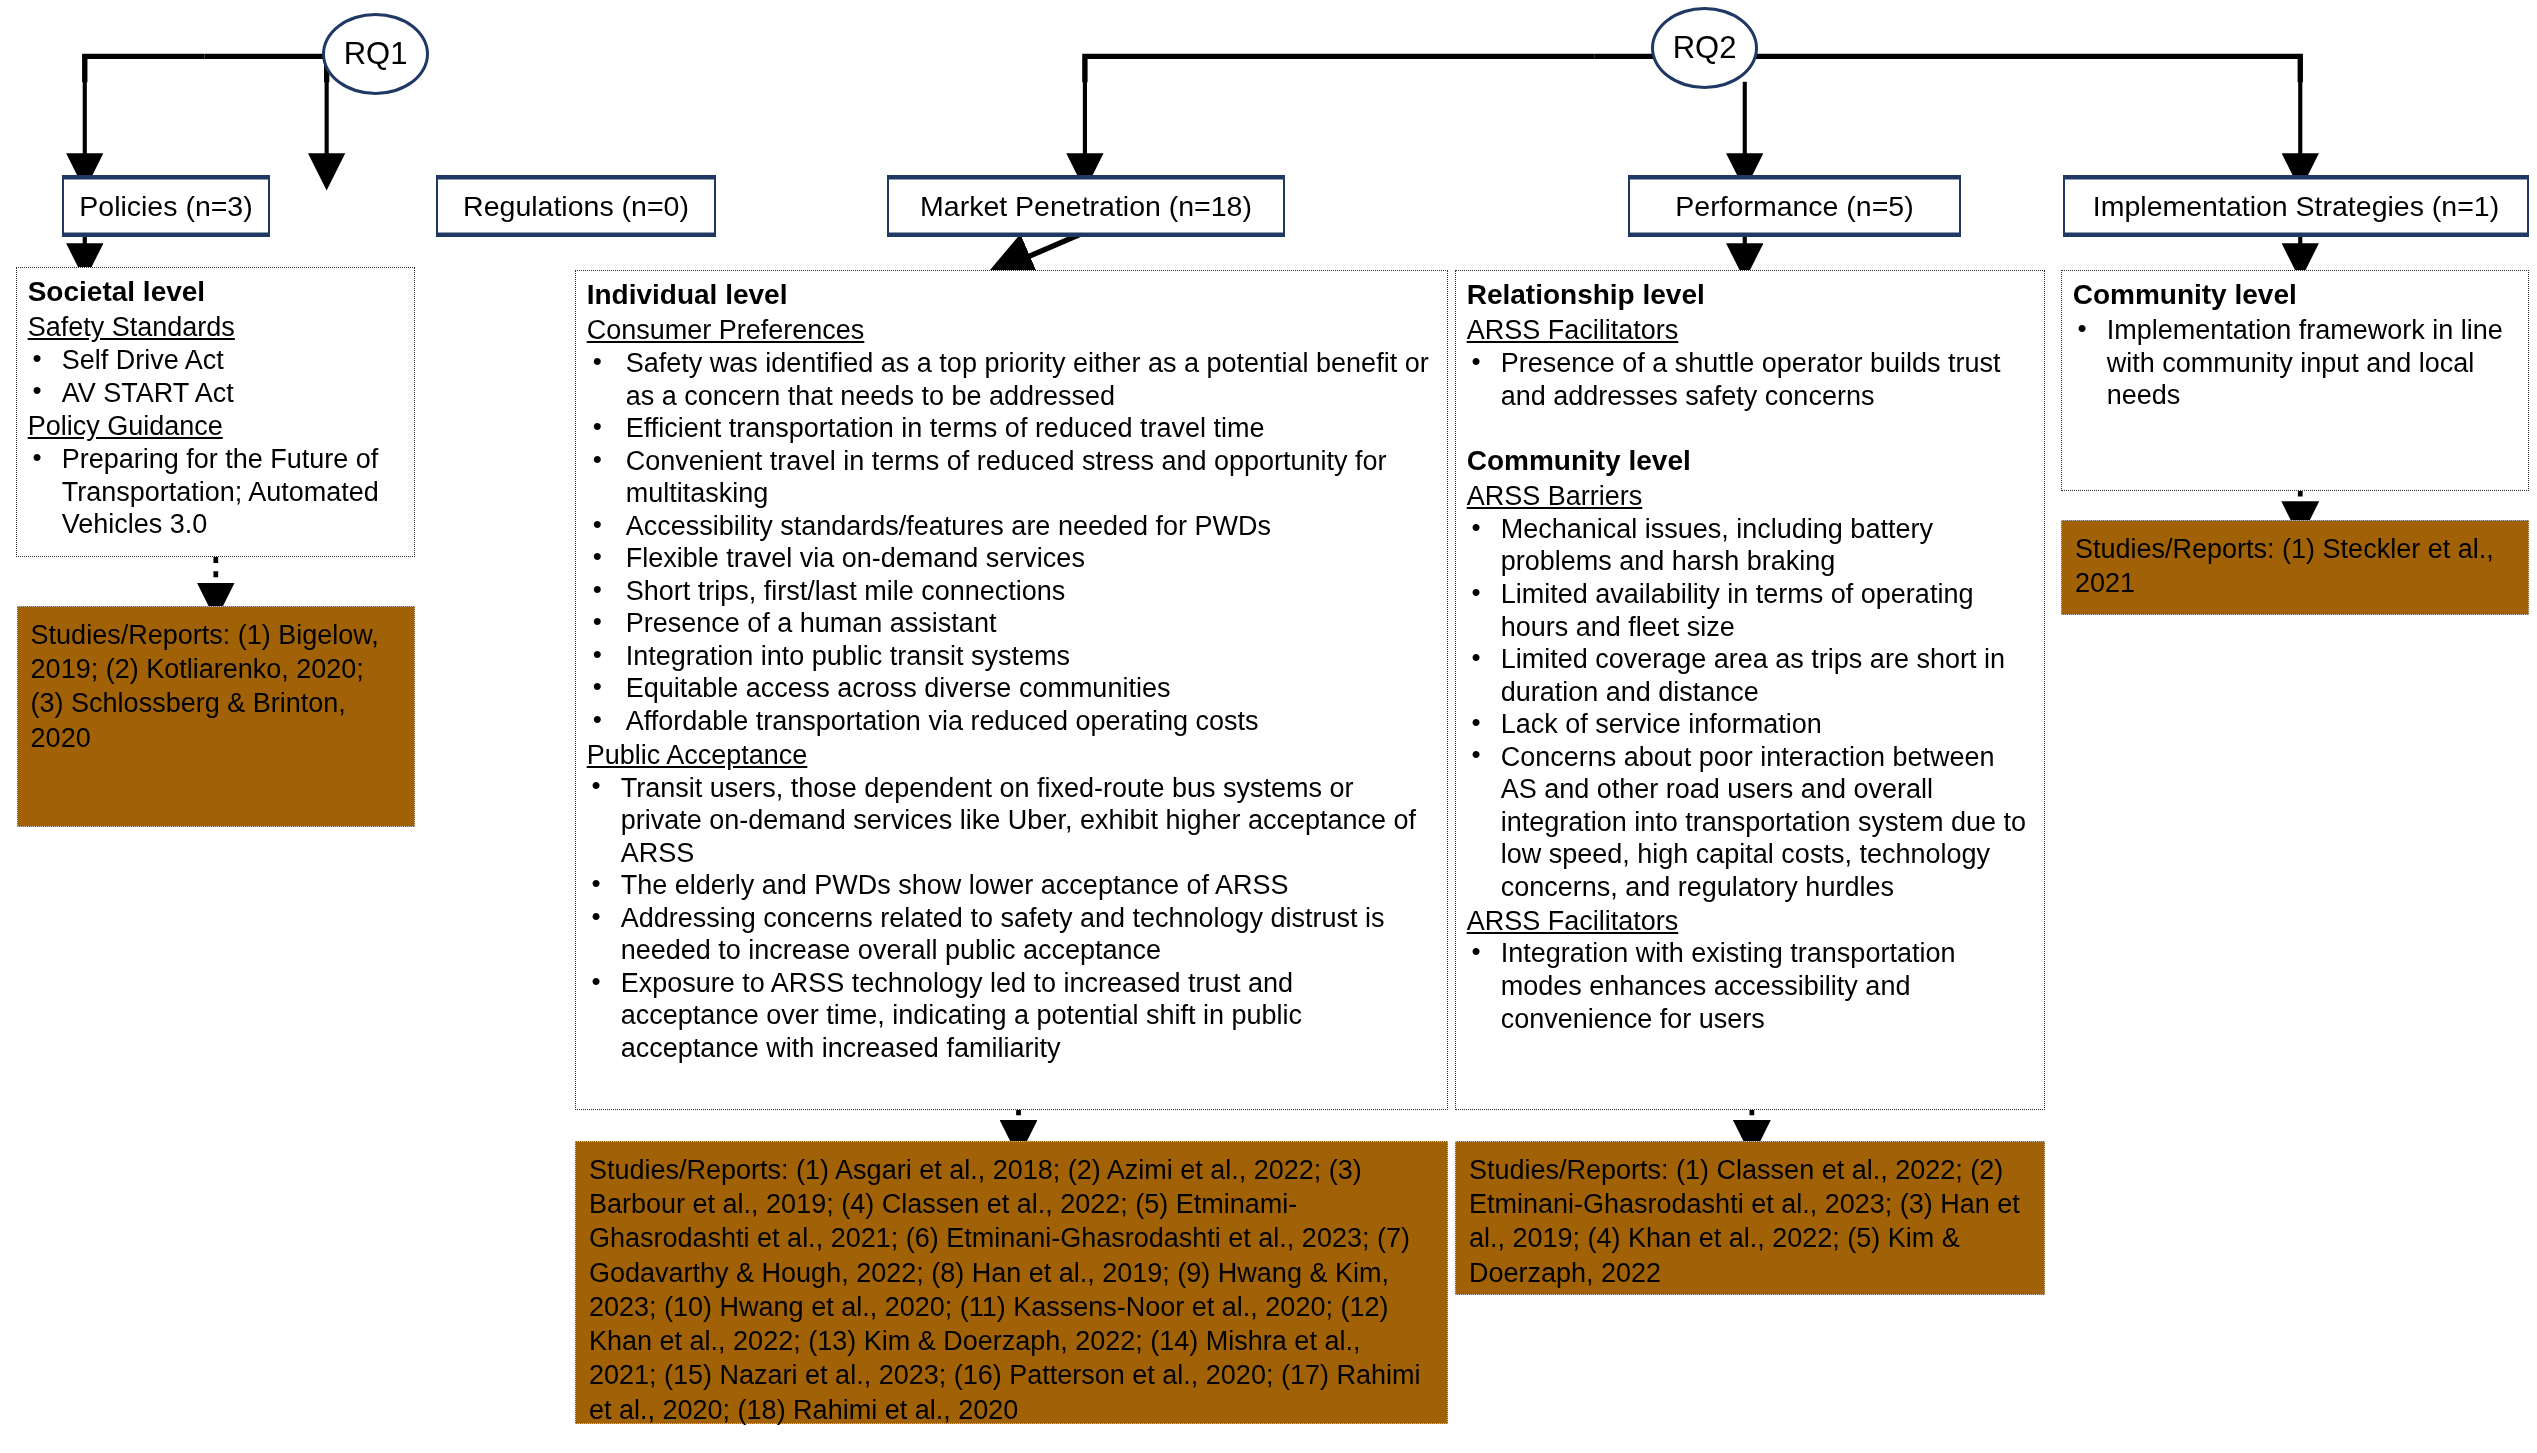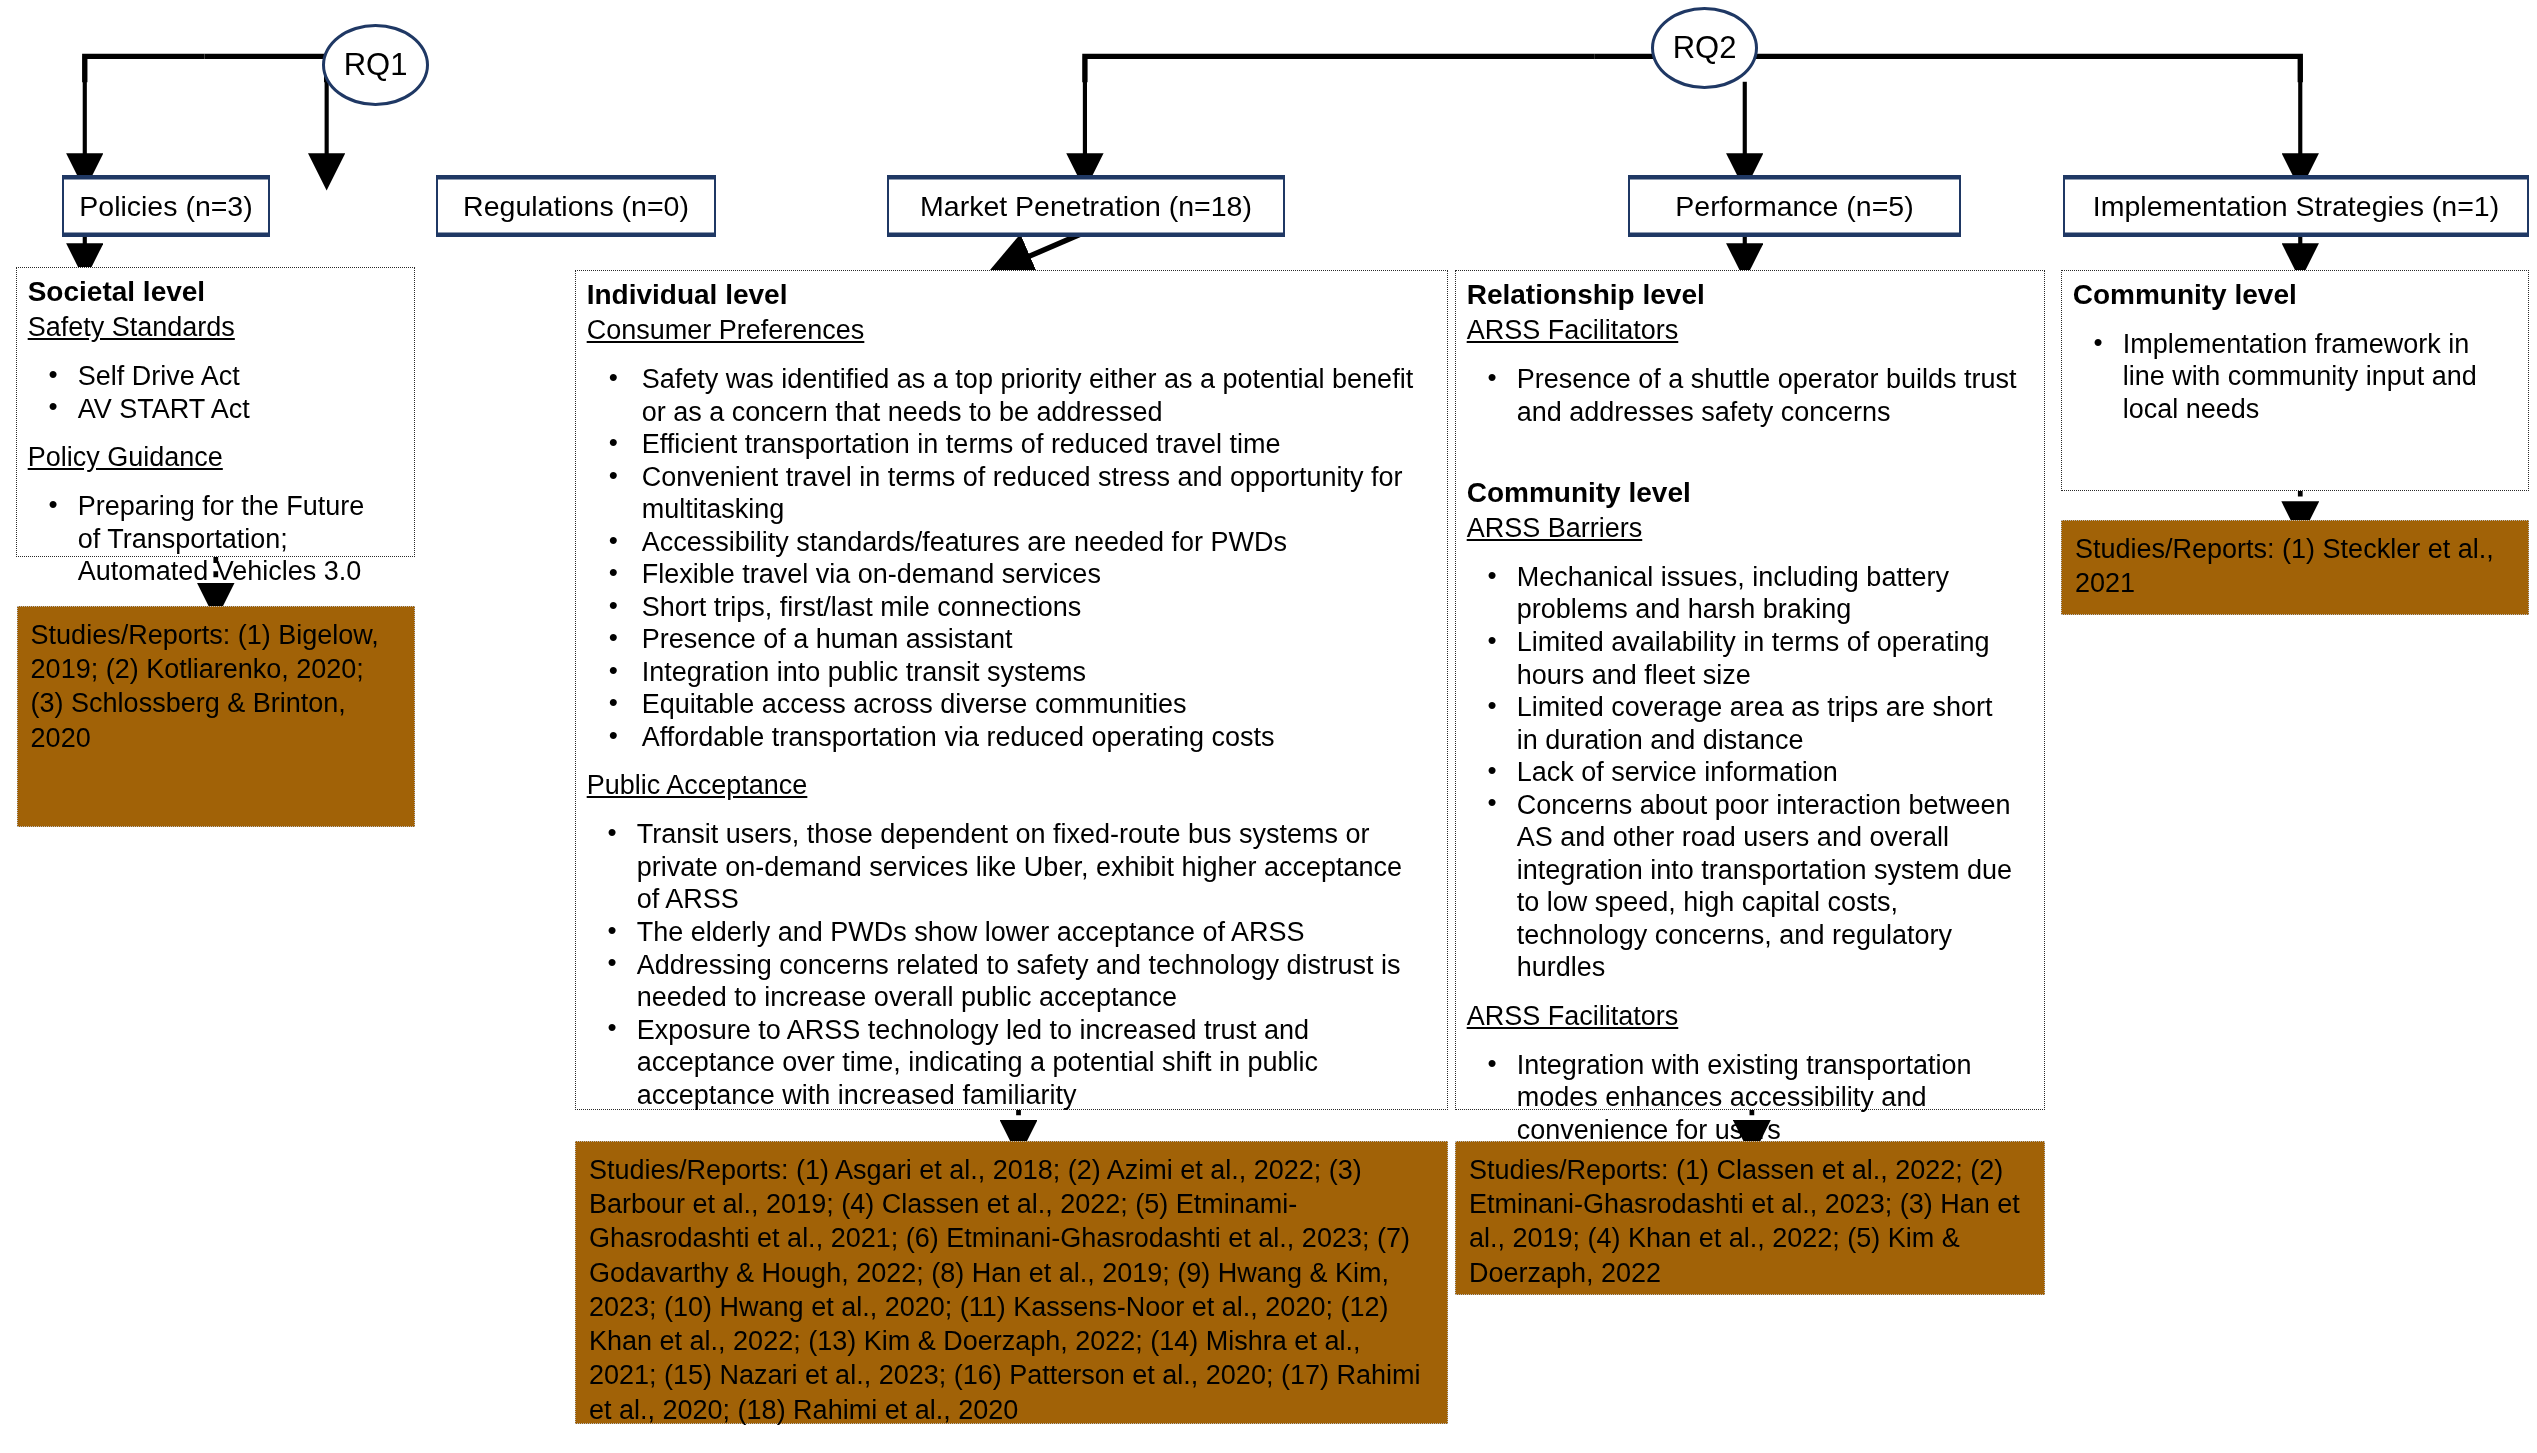--- a/index.html
+++ b/index.html
@@ -22,21 +22,21 @@
   
   .dot-box{position:absolute;border:1.8px dotted #2a2a2a;background:#fff;
            padding:8.3px 10.7px 8.3px 10.7px;box-sizing:border-box;z-index:3;}
   .studies-box{position:absolute;border:1.8px dotted #b9b9b9;background:#a16207;
                padding:10.7px 13px;box-sizing:border-box;z-index:3;}
 
   .lvl-title{font-size:28px;font-weight:bold;
              line-height:1.16;margin:0 0 2.4px 0;}
   .sub-head{font-size:27px;text-decoration:underline;line-height:1.22;
             margin:1.2px 0 0 0;white-space:nowrap;}
-  ul.bul{list-style:none;margin:16px;padding:0;}
+  ul.bul{list-style:none;margin:0;padding:0;}
   ul.bul li{font-size:27px;line-height:1.205;position:relative;
             padding-left:34px;margin:0;}
   ul.bul li:before{content:"\2022";position:absolute;left:4.7px;top:-1.2px;font-size:26px;}
   ul.bul.wide li{padding-left:39px;}
   ul.bul.wide li:before{left:6px;}
 
   .studies-text{font-size:27px;line-height:1.27;}
 
   .spacer-gap{height:33px;}
 </style>
@@ -76,21 +76,21 @@
 
     <line x1="364" y1="940" x2="364" y2="1015" stroke="#000" stroke-width="8" stroke-dasharray="10 14" marker-end="url(#ahs)"></line>
 
     <line x1="1718" y1="1872" x2="1718" y2="1922" stroke="#000" stroke-width="8" stroke-dasharray="10 14" marker-end="url(#ahs)"></line>
 
     <line x1="2955" y1="1872" x2="2955" y2="1922" stroke="#000" stroke-width="8" stroke-dasharray="10 14" marker-end="url(#ahs)"></line>
 
     <line x1="3880" y1="828" x2="3880" y2="878" stroke="#000" stroke-width="8" stroke-dasharray="10 14" marker-end="url(#ahs)"></line>
   </svg>
 
-  <div class="rq-node" style="left:322px;top:24px;width:101px;height:76px;">
+  <div class="rq-node" style="left:322px;top:13px;width:101px;height:76px;">
     <span>RQ1</span>
   </div>
   <div class="rq-node" style="left:1651px;top:7.1px;width:101px;height:76px;">
     <span>RQ2</span>
   </div>
 
   <div class="solid-box" style="left:38px;top:175px;width:204px;height:58px;margin-left:24px;">
     <span>Policies (n=3)</span>
   </div>
   <div class="solid-box" style="left:436px;top:175px;width:276px;height:58px;">

